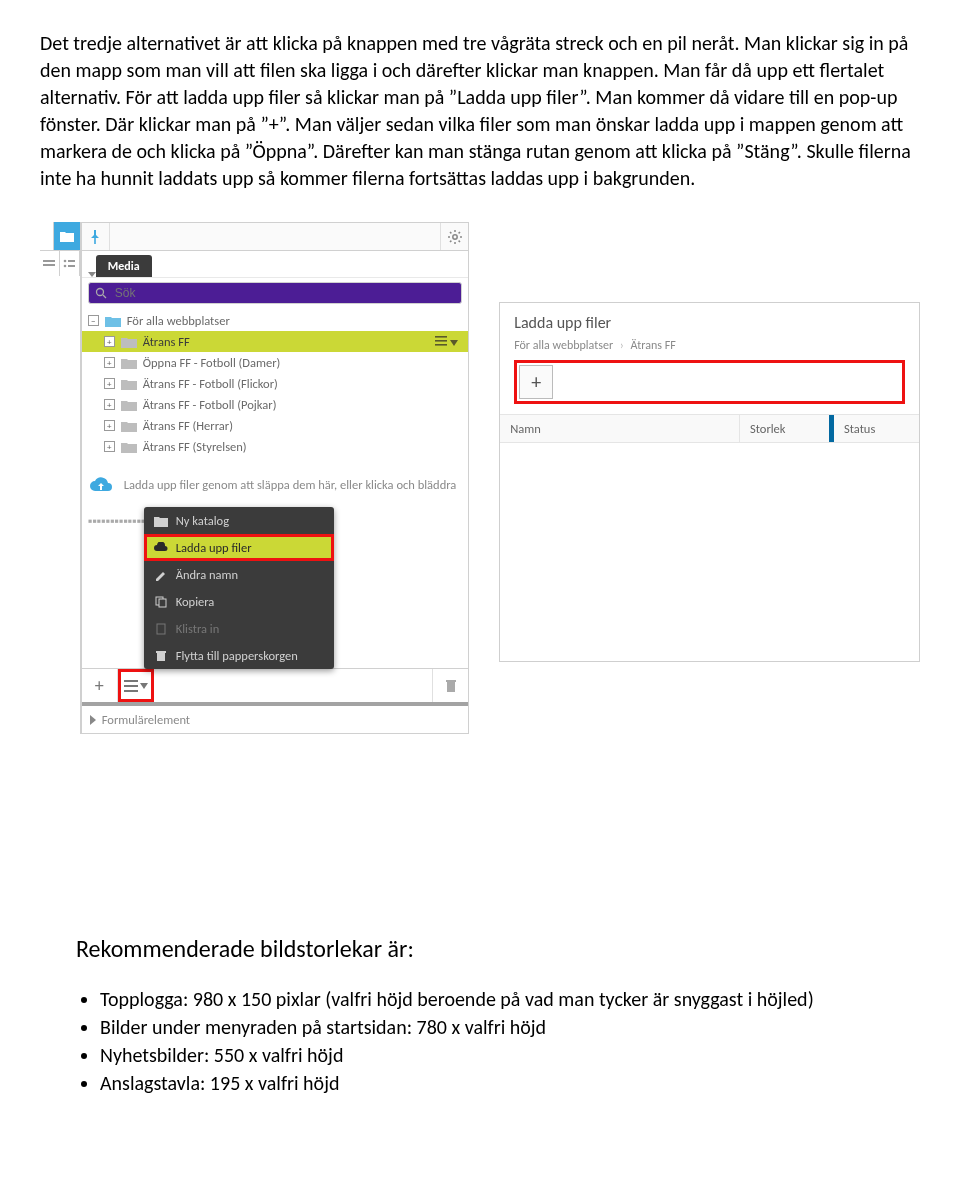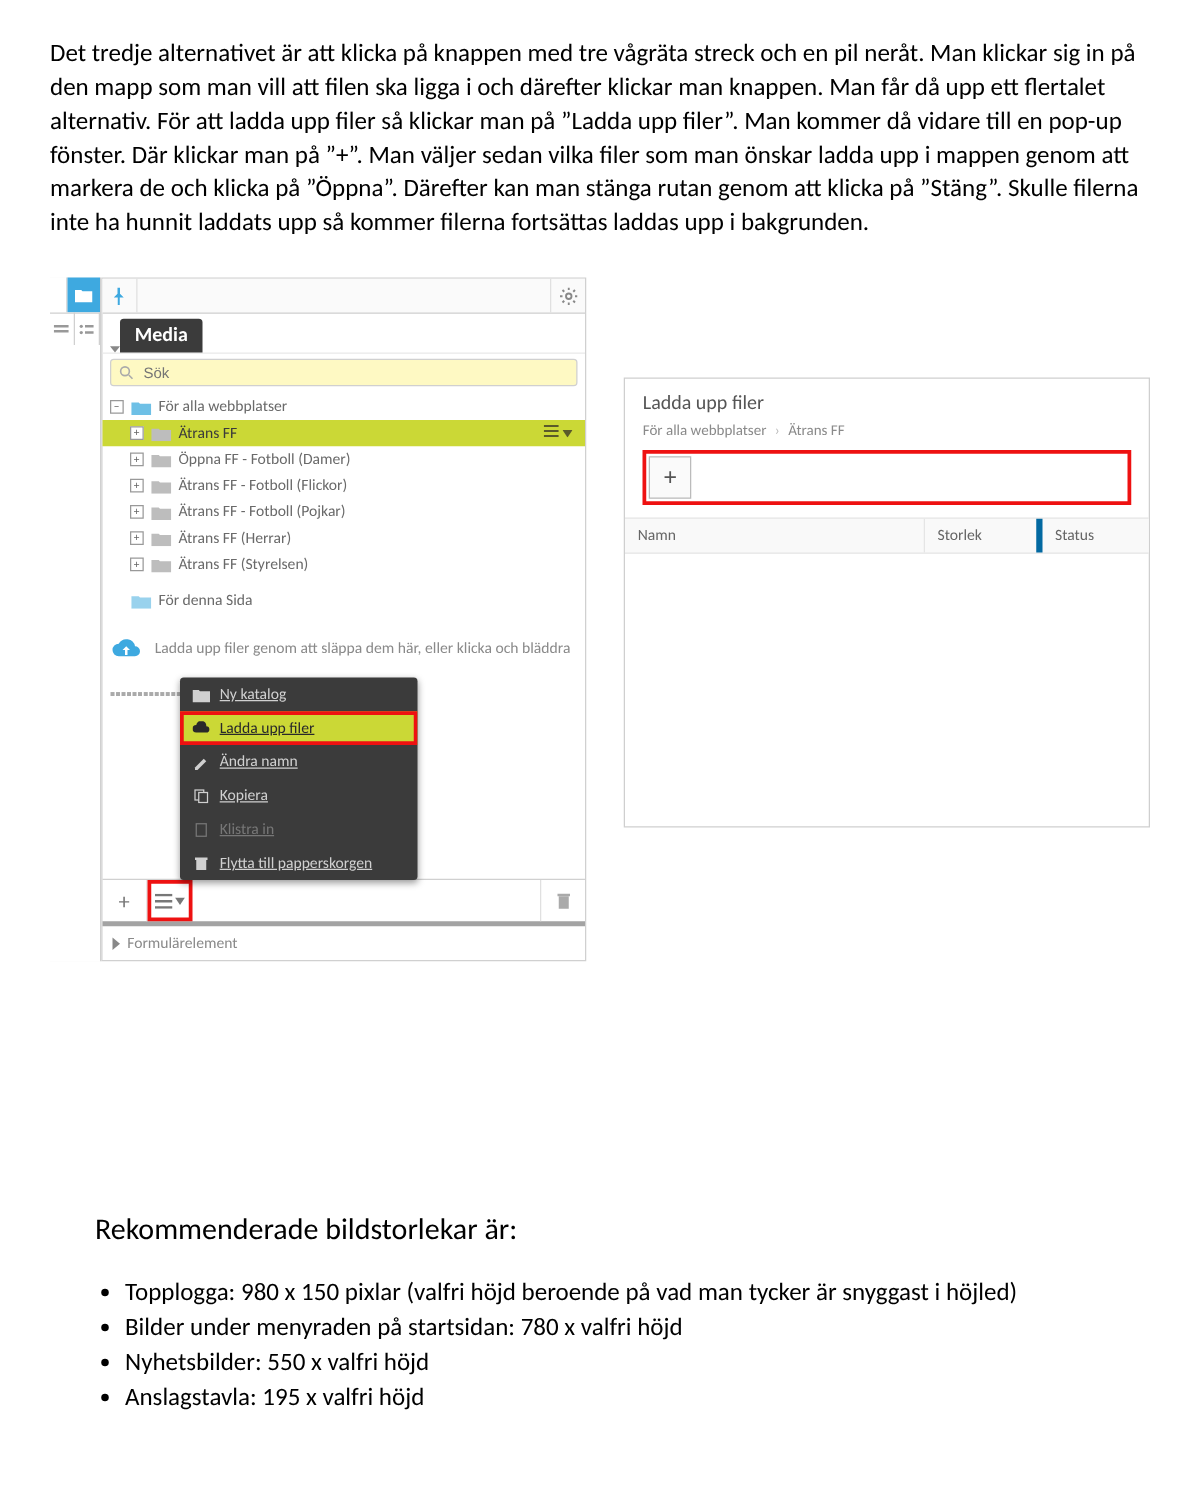--- a/index.html
+++ b/index.html
@@ -56,33 +56,33 @@
     background:#fafafa;
   }
   .pin-cell, .gear-cell { width:28px; display:flex; align-items:center; justify-content:center; border-right:1px solid #e0e0e0;}
   .gear-cell { border-right:none; border-left:1px solid #e0e0e0;}
   .pin-cell svg, .gear-cell svg { color:#3ea9e0; }
   .media-tab-row {
     display:flex; align-items:flex-end; padding-left:6px; padding-top:4px;
     border-bottom: none;
   }
   .media-tab {
-    background:#3b3b3b; color:#fff; font-size:16px; font-weight:600;
+    background:#3b3b3b; color:#fff; font-size:12px; font-weight:600;
     padding:4px 12px; border-radius:3px 3px 0 0;
     display:flex; align-items:center; gap:4px;
   }
   .caret-down {
     width:0;height:0;border-left:4px solid transparent;border-right:4px solid transparent;border-top:5px solid #888;
   }
   .search-row {
     padding:4px 6px; border-top:1px solid #e9e9e9;
   }
   .search-box {
     display:flex; align-items:center; gap:6px;
-    border:1px solid #d0d0d0; border-radius:3px; padding:2px 6px; background:#fef9c3;
+    border:1px solid #d0d0d0; border-radius:3px; padding:2px 6px; background:#4c1d95;
   }
   .search-box input {
     border:none; outline:none; flex:1; font-size:12px; color:#888; background:transparent;
   }
   .tree { padding: 2px 0; }
   .tree-row {
     display:flex; align-items:center; gap:6px; padding:3px 6px;
   }
   .tree-row.highlight {
     background:#cbd836;
@@ -112,21 +112,21 @@
     left:62px; bottom:64px;
     width:190px;
     background:#3b3b3b;
     border-radius:3px;
     color:#d0d0d0;
     font-size:12.5px;
     box-shadow:0 2px 6px rgba(0,0,0,.4);
     overflow:hidden;
   }
   .ctx-item {
-    display:flex; align-items:center; gap:8px; padding:6px 10px;text-decoration:underline;
+    display:flex; align-items:center; gap:8px; padding:6px 10px;
   }
   .ctx-item.hl {
     background:#cbd836; color:#2a2a2a;
     outline:3px solid #e11; outline-offset:-3px;
   }
   .ctx-item.disabled { color:#777; }
 
   .panel-footer {
     border-top:1px solid #d0d0d0;
     display:flex;
@@ -344,27 +344,20 @@
             </svg></span>
         <span class="label">Ätrans FF (Herrar)</span>
       </div>
       <div class="tree-row child">
         <span class="exp">+</span>
         <span class="folder-icon"><svg width="16" height="12" viewBox="0 0 16 12">
               <path class="fld-gray" d="M0 2h6l1 1h9v9H0z"></path>
             </svg></span>
         <span class="label">Ätrans FF (Styrelsen)</span>
       </div>
-      <div class="tree-row light" style="margin-top:8px;">
-        <span style="width:11px;"></span>
-        <span class="folder-icon"><svg width="16" height="12" viewBox="0 0 16 12">
-              <path class="fld-blue" d="M0 2h6l1 1h9v9H0z"></path>
-            </svg></span>
-        <span class="label">För denna Sida</span>
-      </div>
     </div>
 
     <div class="drop-area">
       <span class="cloud">
         <svg width="26" height="20" viewBox="0 0 26 20">
             <path d="M7 14a5 5 0 010-10 7 7 0 0113 2 4 4 0 010 8H7z" fill="#3ea9e0"></path>
             <path d="M13 6l3 3h-2v4h-2v-4h-2z" fill="#fff"></path>
           </svg>
       </span>
       <span>Ladda upp filer genom att släppa dem här, eller klicka och bläddra</span>

